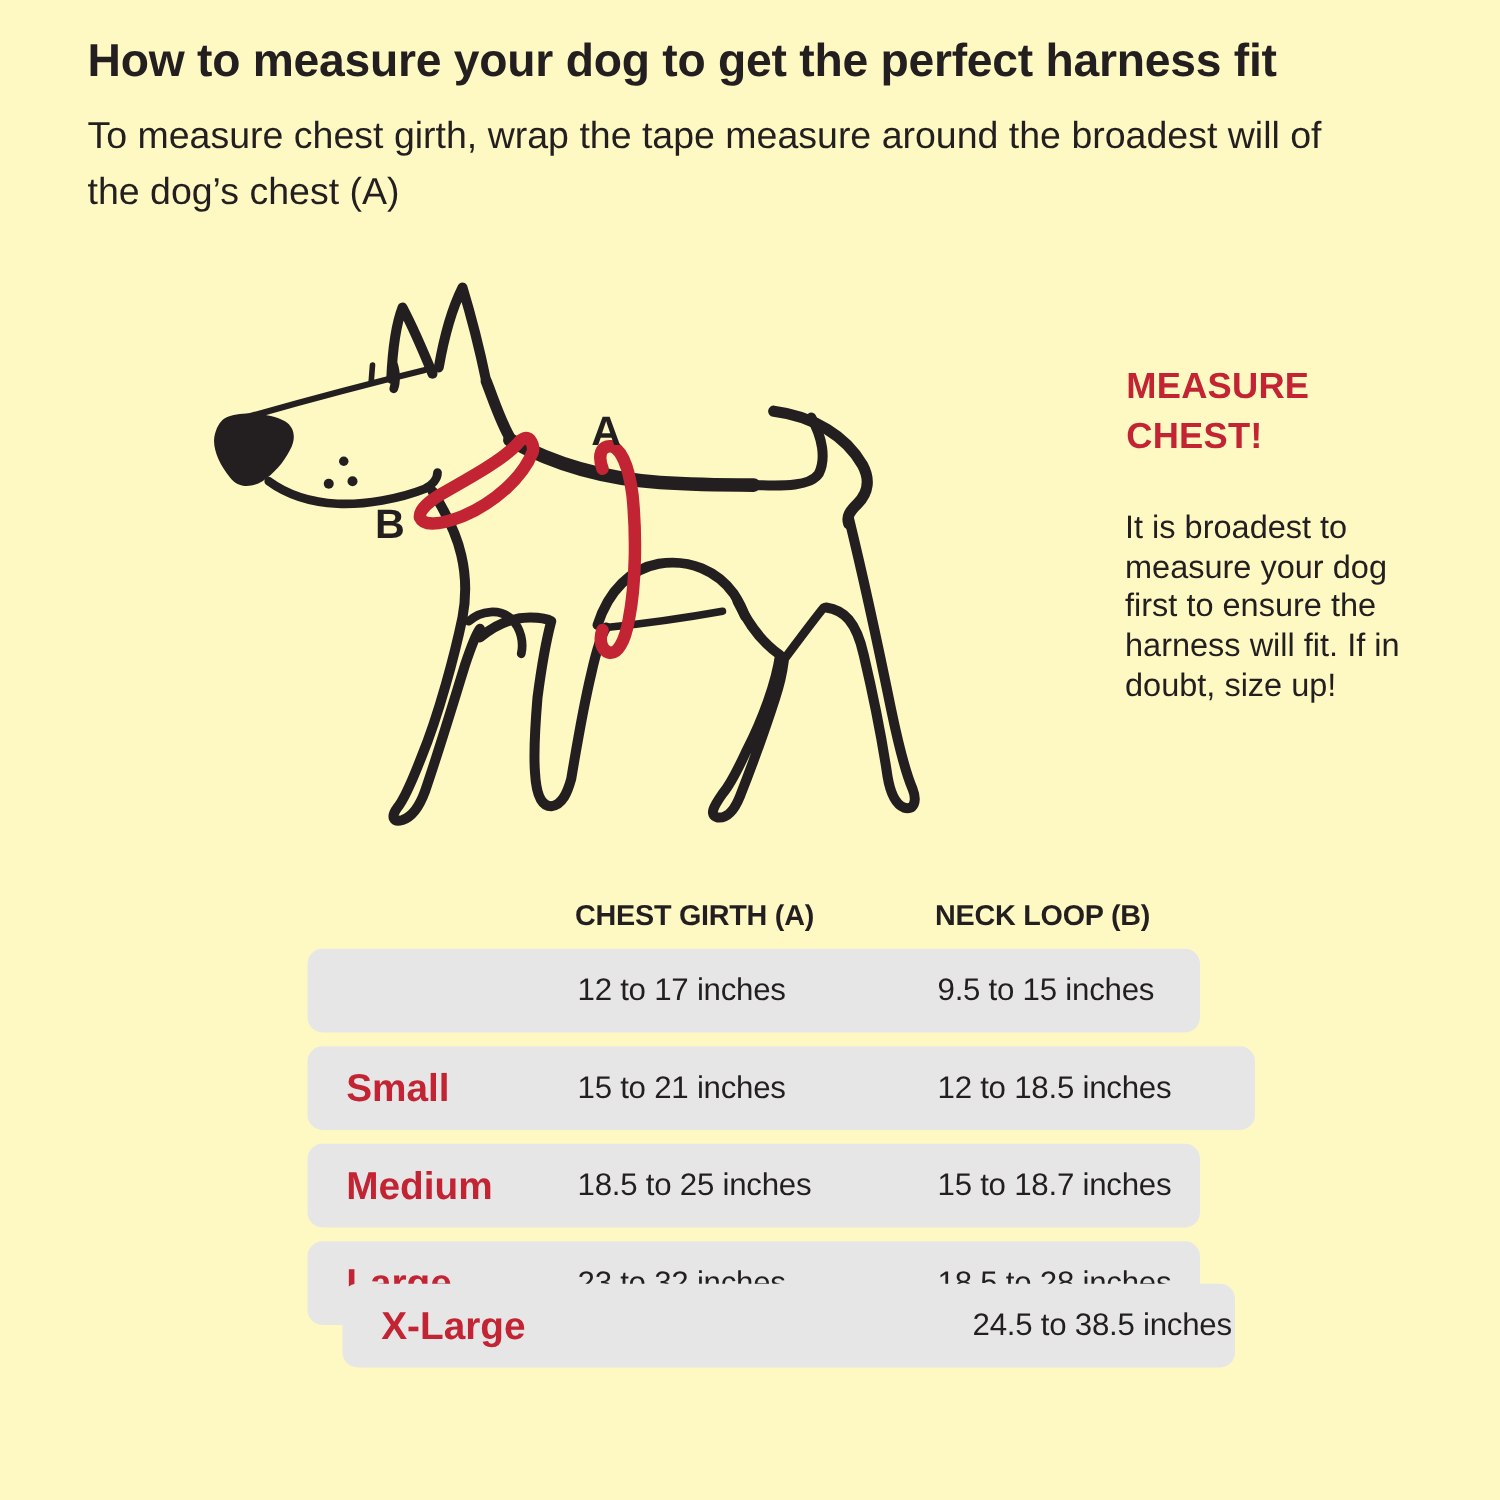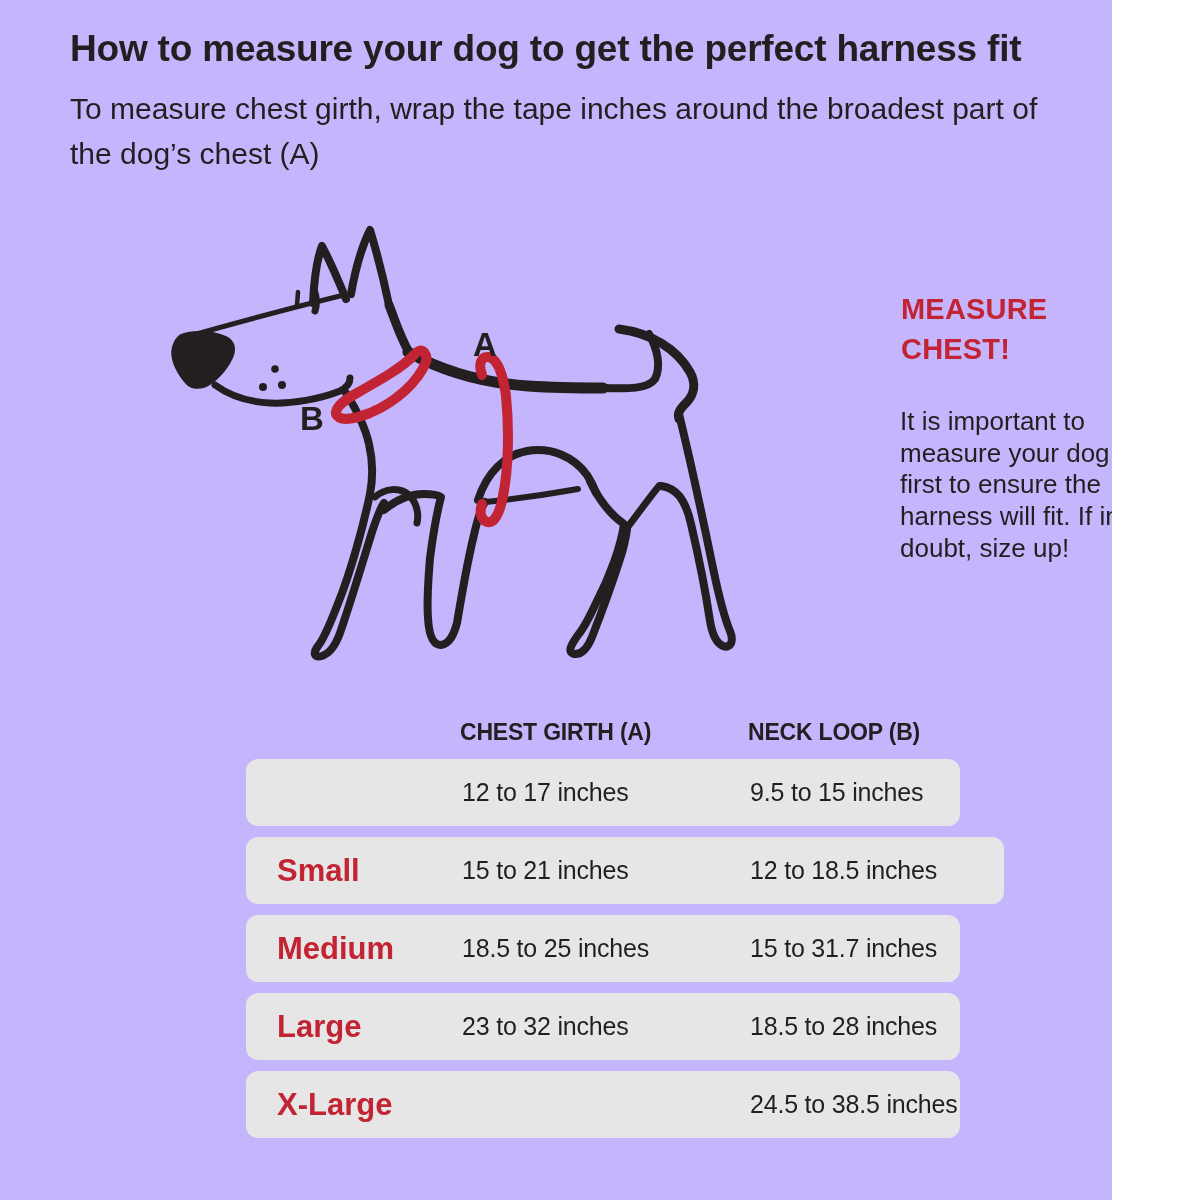--- a/index.html
+++ b/index.html
@@ -1,17 +1,17 @@
 <!DOCTYPE html>
 <html><head>
 <meta charset="utf-8">
 <style>
   html,body{margin:0;padding:0;background:#fff;}
   .canvas{
-    position:relative;width:1112px;height:1200px;background:#c4b5fd;
+    position:relative;width:1200px;height:1200px;background:#fef9c3;
     font-family:"Liberation Sans", sans-serif;overflow:hidden;
   }
   .page-title{
     position:absolute;left:70px;top:28px;width:1090px;
     font-size:37px;font-weight:700;color:#231F20;letter-spacing:-0.2px;
   }
   .page-subtitle{
     position:absolute;left:70px;top:86px;width:1070px;
     font-size:30px;font-weight:400;color:#231F20;line-height:45px;
     white-space:pre-line;
@@ -36,37 +36,37 @@
     position:absolute;top:719px;
     font-size:23px;font-weight:700;color:#231F20;letter-spacing:-0.2px;
   }
   .col-header.chest{left:460px;}
   .col-header.neck{left:748px;}
   .size-row{
     position:absolute;left:246px;width:714px;height:67px;
     background:#E7E6E7;border-radius:12px;
   }
   .row-0{top:759px;} .row-1{top:837px;padding-left:44px;} .row-2{top:915px;}
-  .row-3{top:993px;} .row-4{top:1071px;}
+  .row-3{top:993px;} .row-4{top:1027px;margin-left:28px;}
   .cell{
     position:absolute;top:0;height:67px;line-height:67px;
     color:#231F20;font-size:25px;letter-spacing:-0.2px;white-space:nowrap;
   }
   .cell-size{left:31px;font-size:31px;font-weight:700;color:#C32433;letter-spacing:0;}
   .cell-chest{left:216px;}
   .cell-neck{left:504px;}
 </style>
 </head>
 <body>
 
 <div class="canvas">
 
   <h1 class="page-title" style="margin:0">How to measure your dog to get the perfect harness fit</h1>
 
-  <p class="page-subtitle" style="margin:0">To measure chest girth, wrap the tape inches around the broadest part of
+  <p class="page-subtitle" style="margin:0">To measure chest girth, wrap the tape measure around the broadest will of
 the dog’s chest (A)</p>
 
   <svg class="dog-svg" width="1200" height="1200" viewBox="0 0 1200 1200" aria-hidden="true">
     <g stroke="#231F20" fill="none" stroke-linecap="round" stroke-linejoin="round">
       <path fill="#231F20" stroke="none" d="M181 334 C 192 329 216 330 228 337 C 236 342 237 351 232 360 C 227 370 219 379 210 385 C 200 391 190 390 184 382 C 175 371 169 357 172 347 C 174 340 177 336 181 334 Z"></path>
       <path stroke-width="5" d="M186 337 C 235 323 295 307 340 296"></path>
       <path stroke-width="8" d="M313 303 C 314 281 317 259 322 246 C 331 263 339 282 346 299"></path>
       <path stroke-width="8" d="M351 294 C 355 271 362 246 370 230 C 377 253 384 281 389 305"></path>
       <path stroke-width="9" d="M389 305 C 396 323 401 339 409 352"></path>
       <path stroke-width="4.5" d="M298 292 L 297 305"></path>
@@ -91,42 +91,42 @@
       <path d="M426 362 C 418 382 396 402 370 413 C 352 420 339 421 336 414 C 335 408 344 400 357 393 C 380 380 403 367 414 355 C 417 351 421 349 424 352 C 427 356 427 359 426 362"></path>
       <path d="M482 375 C 478 364 481 356 489 357 C 497 359 503 373 506 396 C 509 426 509 466 503 496 C 500 513 494 524 487 522 C 481 520 479 512 482 504"></path>
     </g>
   </svg>
 
   <div class="diagram-label label-a">A</div>
   <div class="diagram-label label-b">B</div>
 
   <div class="callout-heading">MEASURE
 CHEST!</div>
-  <div class="callout-body">It is important to
+  <div class="callout-body">It is broadest to
 measure your dog
 first to ensure the
 harness will fit. If in
 doubt, size up!</div>
 
   <div class="col-header chest">CHEST GIRTH (A)</div>
   <div class="col-header neck">NECK LOOP (B)</div>
 
   <div class="size-row row-0">
     <span class="cell cell-chest">12 to 17 inches</span>
     <span class="cell cell-neck">9.5 to 15 inches</span>
   </div>
   <div class="size-row row-1">
     <span class="cell cell-size">Small</span>
     <span class="cell cell-chest">15 to 21 inches</span>
     <span class="cell cell-neck">12 to 18.5 inches</span>
   </div>
   <div class="size-row row-2">
     <span class="cell cell-size">Medium</span>
     <span class="cell cell-chest">18.5 to 25 inches</span>
-    <span class="cell cell-neck">15 to 31.7 inches</span>
+    <span class="cell cell-neck">15 to 18.7 inches</span>
   </div>
   <div class="size-row row-3">
     <span class="cell cell-size">Large</span>
     <span class="cell cell-chest">23 to 32 inches</span>
     <span class="cell cell-neck">18.5 to 28 inches</span>
   </div>
   <div class="size-row row-4">
     <span class="cell cell-size">X-Large</span>
     <span class="cell cell-neck">24.5 to 38.5 inches</span>
   </div>

